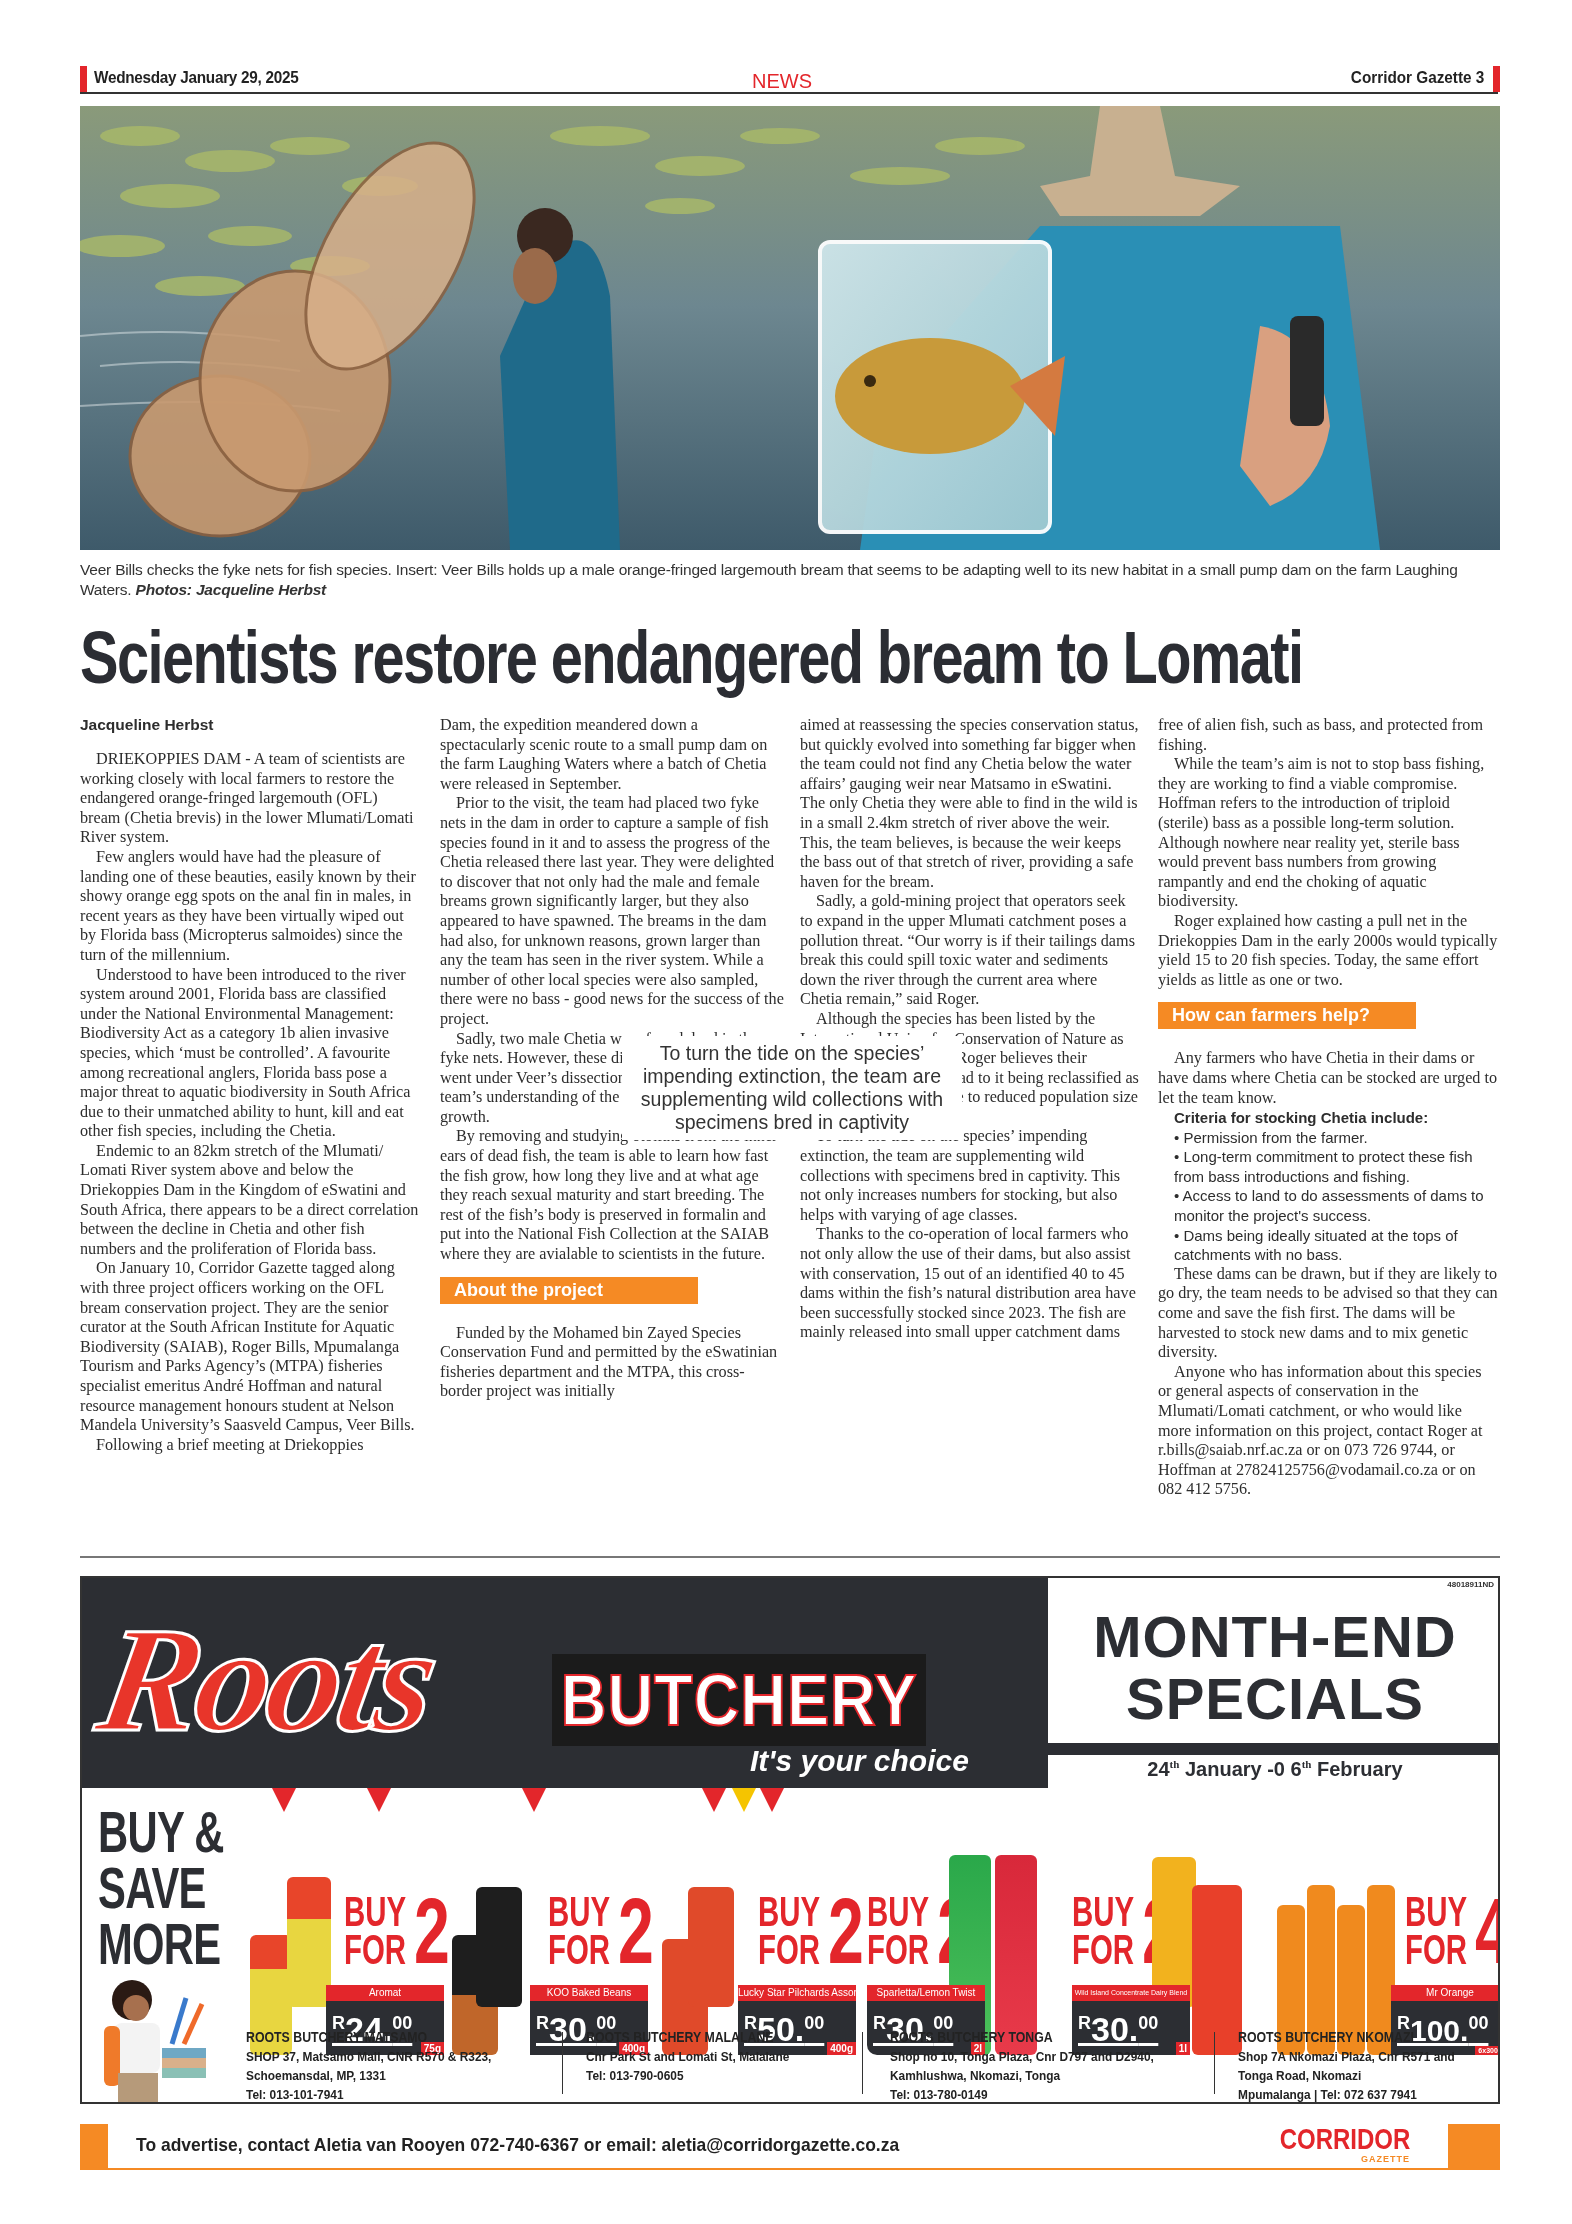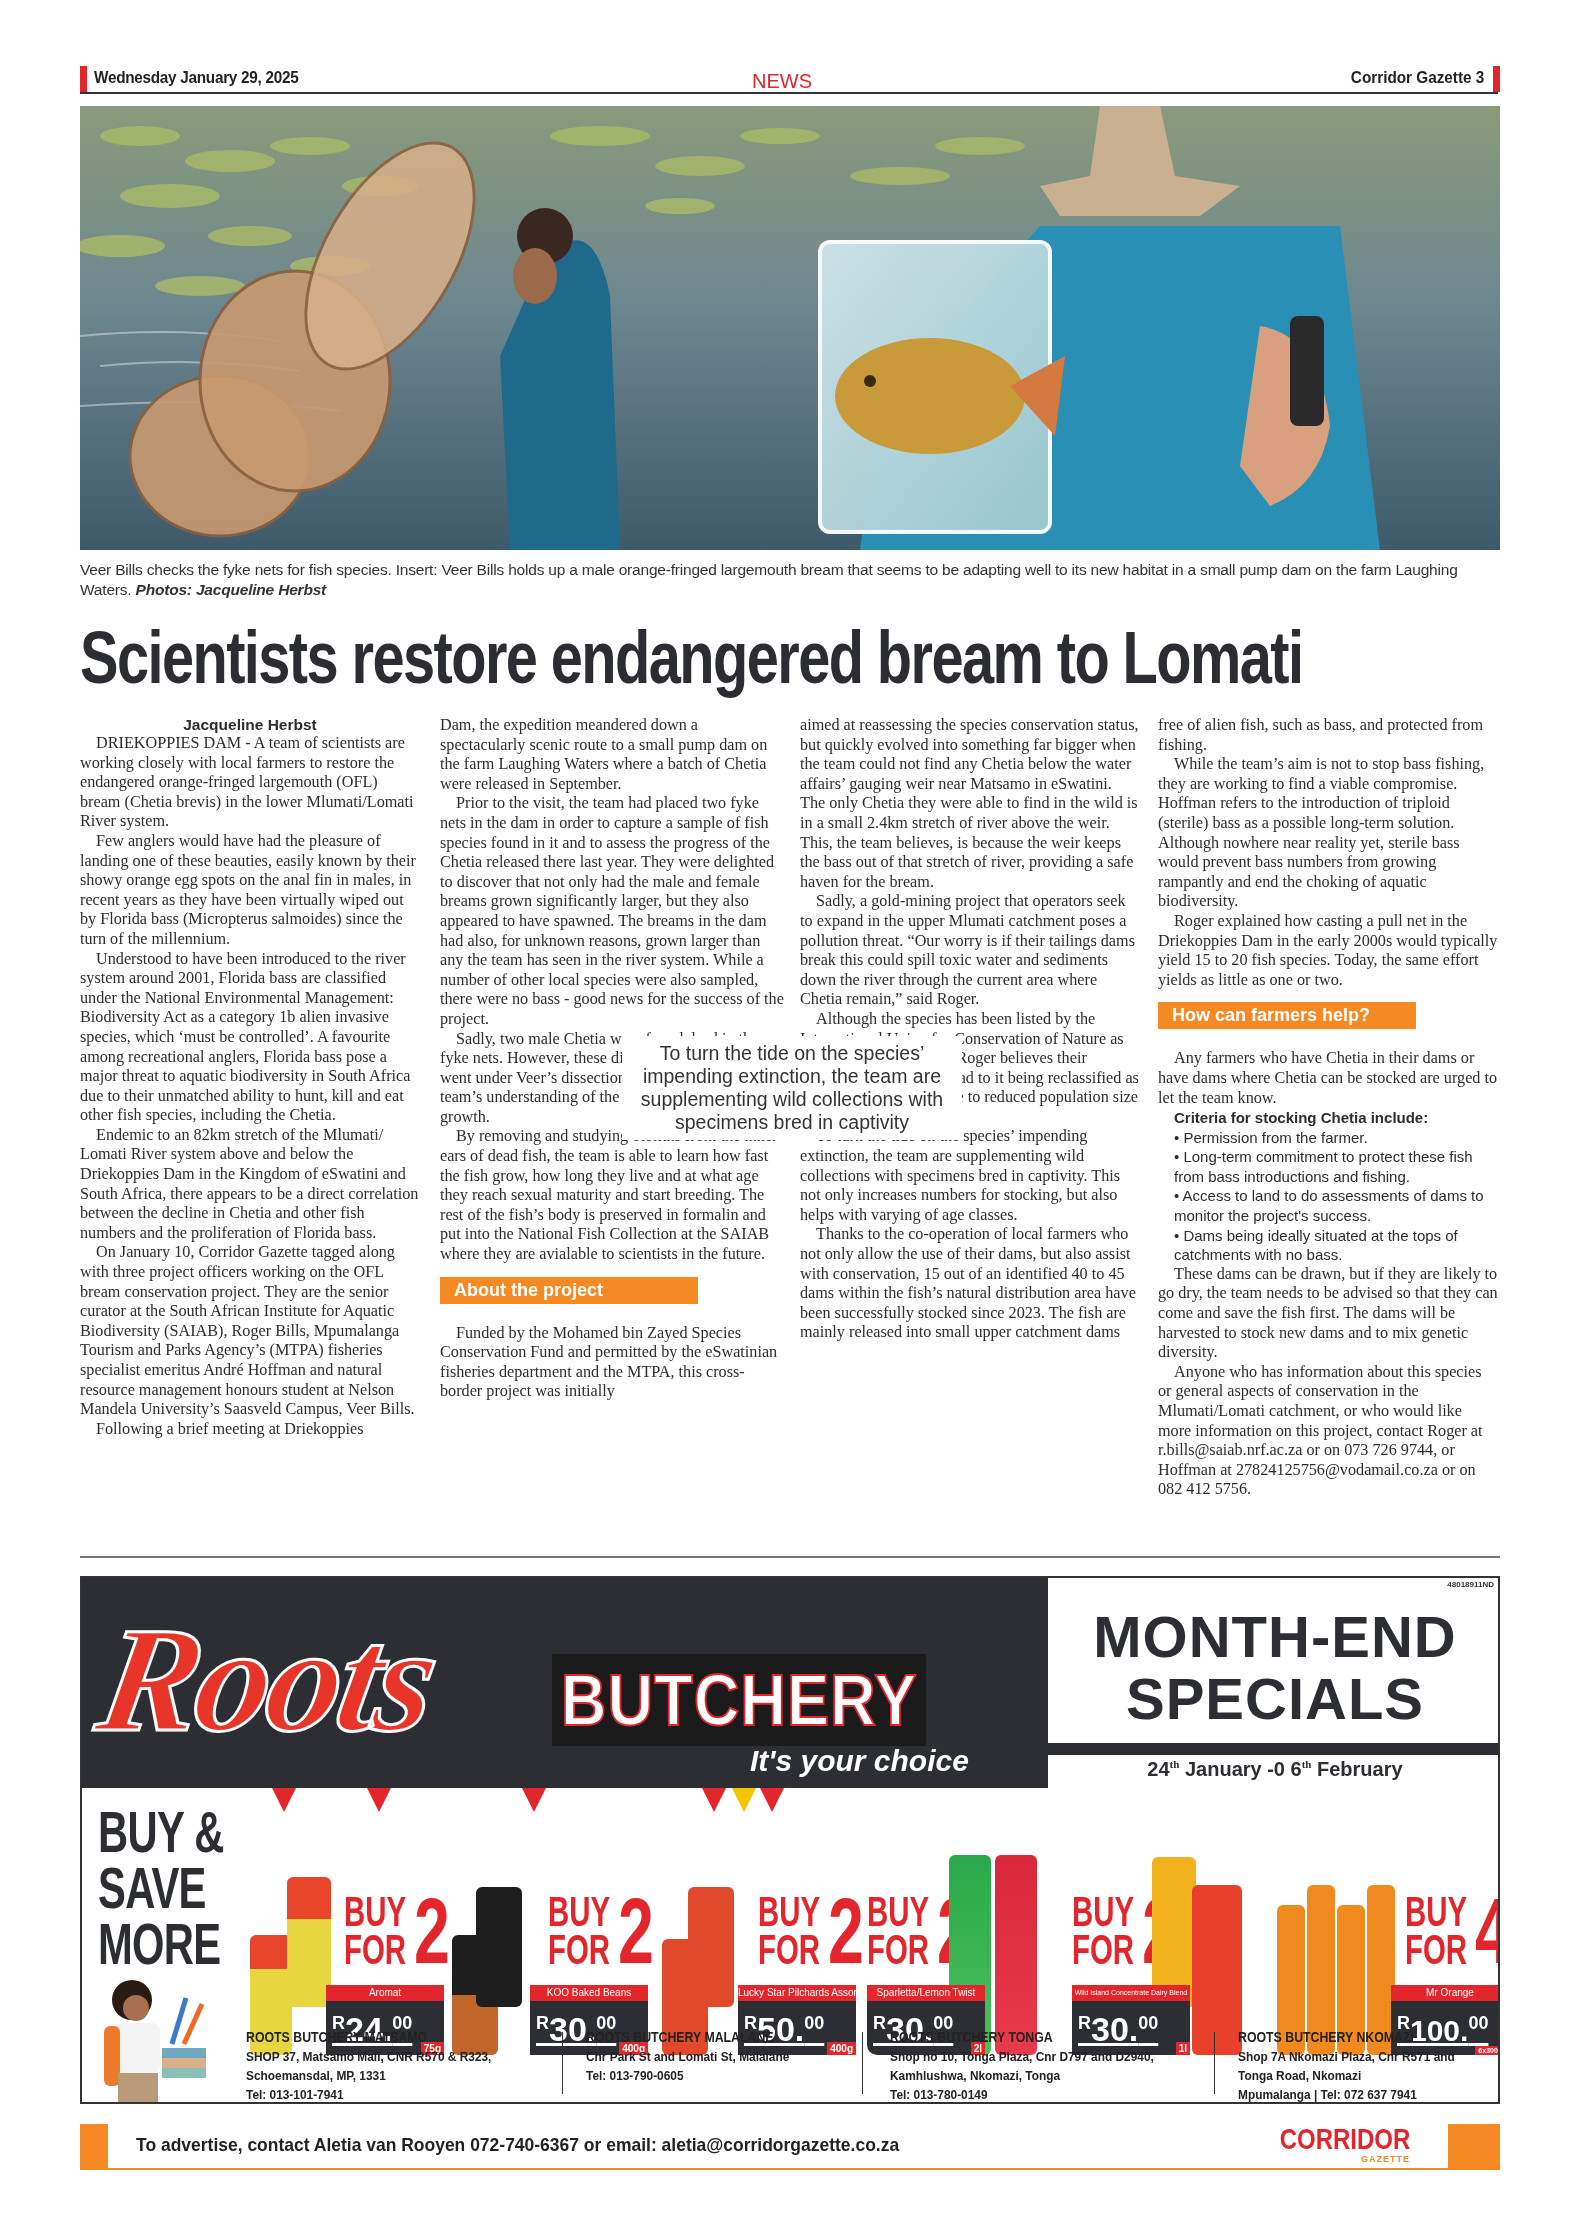--- a/index.html
+++ b/index.html
@@ -20,21 +20,21 @@
 
   .caption { left: 80px; top: 560px; width: 1420px; font: 15.5px "Liberation Sans", sans-serif; color: #333; line-height: 20px; letter-spacing: -0.2px; }
   .caption .credit { font-weight: bold; font-style: italic; }
 
   .headline { left: 80px; top: 612px; width: 1420px; height: 92px; font: bold 74px "Liberation Sans", sans-serif; color: #2b2d33; letter-spacing: -2px; white-space: nowrap; transform: scaleX(0.78); transform-origin: left top; line-height: 92px; }
 
   
   .col { top: 716px; width: 340px; font: 16.2px "Liberation Serif", serif; line-height: 19.6px; color: #2d2d2d; text-align: left; }
   .col p { text-indent: 16px; }
   .col p.noi { text-indent: 0; }
-  .byline { font: bold 15.5px "Liberation Sans", sans-serif; text-align: center; text-indent: 0 !important; }
+  .byline { font: bold 15.5px "Liberation Sans", sans-serif; margin-bottom: 16px; text-indent: 0 !important; }
   .subhead { background: #f58a24; color: #fff; font: bold 18px "Liberation Sans", sans-serif; padding: 3px 14px; width: 258px; margin: 12px 0 20px; text-indent: 0 !important; }
   .crit { font-family: "Liberation Sans", sans-serif; font-size: 15px; line-height: 19.6px; padding-left: 16px; text-indent: 0 !important; }
   .crit.b { font-weight: bold; }
 
   .pull { left: 622px; top: 1036px; width: 340px; font: 19.5px "Liberation Sans", sans-serif; color: #333; text-align: center; line-height: 23px; }
   .rule-bottom { left: 80px; top: 1556px; width: 1420px; height: 2px; background: #777; }
 
   
   .ad { left: 80px; top: 1576px; width: 1420px; height: 528px; border: 2px solid #333; background: #fff; overflow: hidden; }
   .ad-dark { position: absolute; left: 0; top: 0; width: 966px; height: 210px; background: #2c2e33; }

